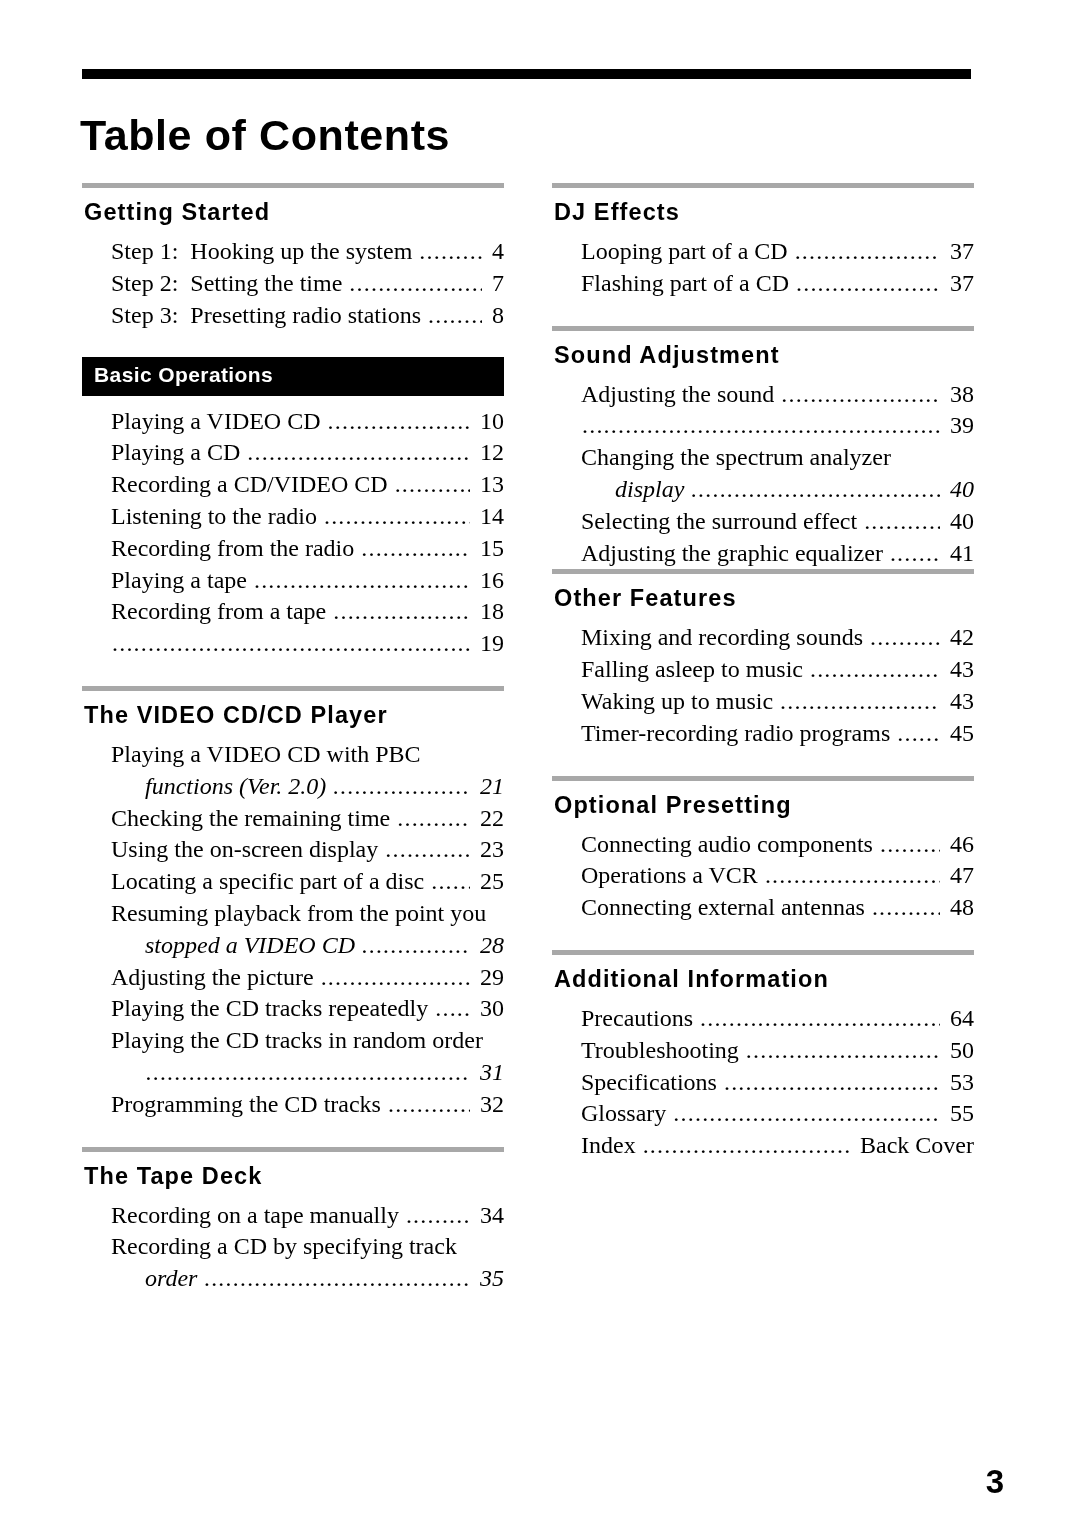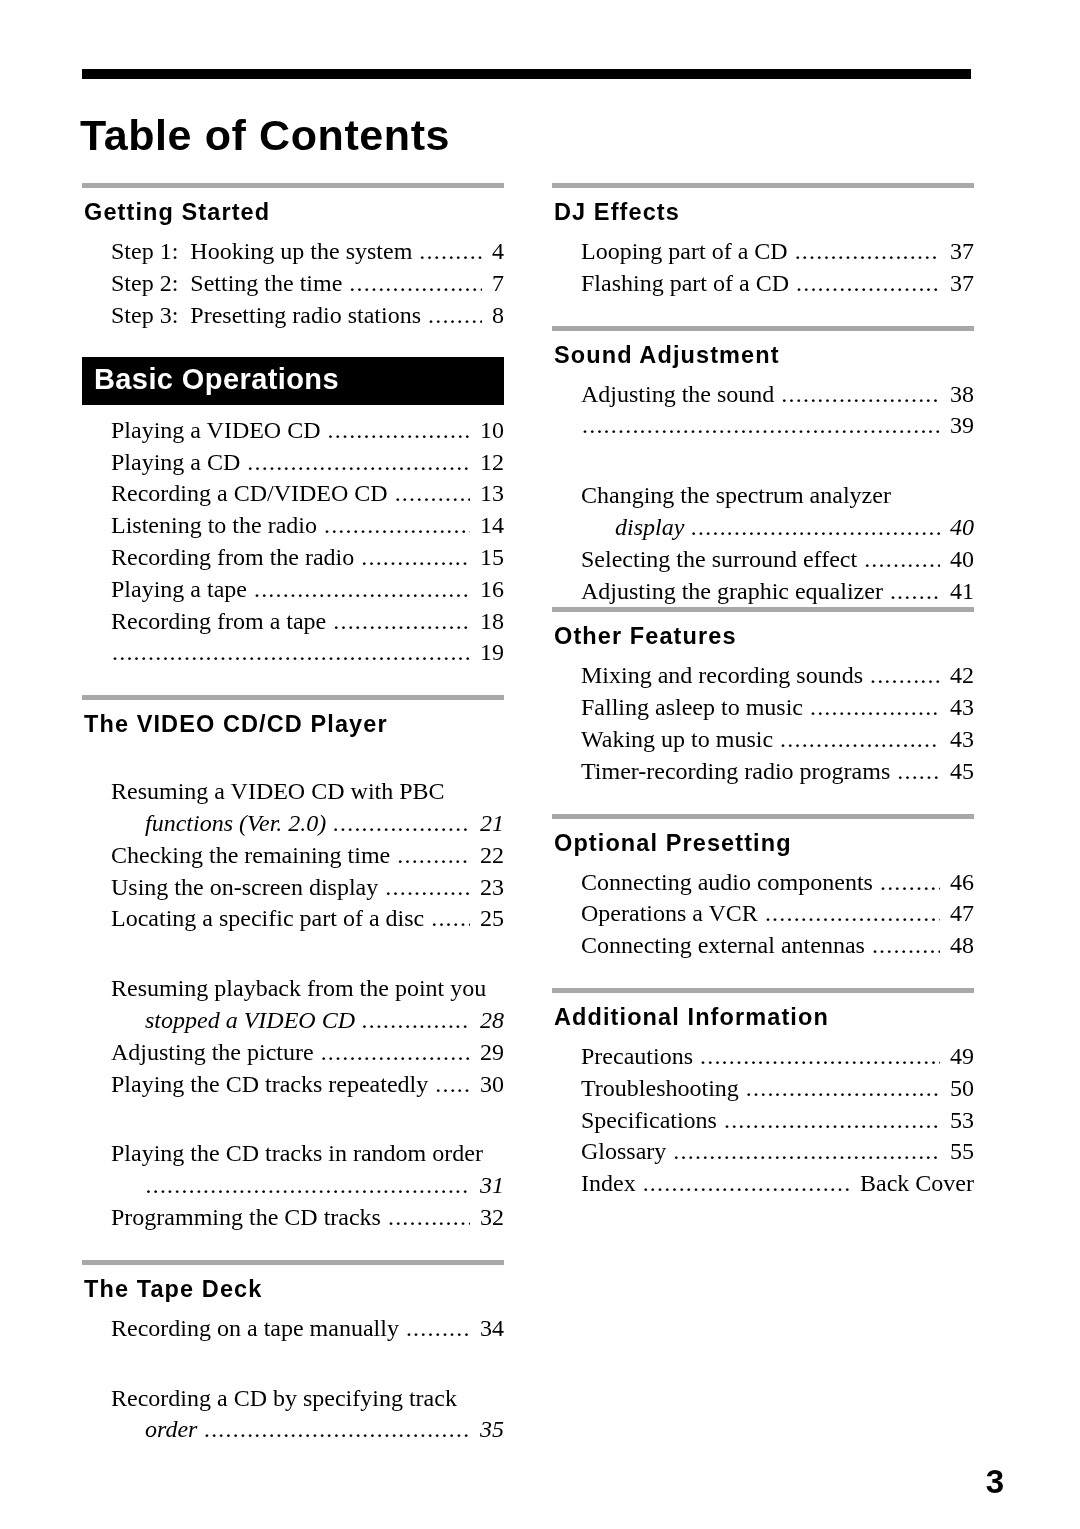--- a/index.html
+++ b/index.html
@@ -69,21 +69,21 @@
     line-height: 1.15;
     white-space: nowrap;
   }
 
   
   .sec-banner {
     background: #000;
     color: #fff;
     font-family: "Liberation Sans", "DejaVu Sans", sans-serif;
     font-weight: bold;
-    font-size: 29px;
+    font-size: 21px;
     letter-spacing: 0.4px;
     padding: 6px 0 8px 12px;
     line-height: 1.15;
     white-space: nowrap;
   }
 
   
   .entries {
     margin-top: 10px;
     padding-left: 29px;
@@ -116,21 +116,21 @@
     min-width: 10px;
   }
   .row .pg {
     flex: 0 0 auto;
     white-space: pre;
     text-align: right;
     padding-left: 3px;
   }
   
   .row.cont { padding-left: 34px; font-style: italic; }
-  .firstline { white-space: pre; margin-top: 38px; }
+  .firstline { white-space: pre; }
 
   
   .folio {
     position: absolute;
     right: 80px; bottom: 28px;
     font-family: "Liberation Sans", "DejaVu Sans", sans-serif;
     font-weight: bold;
     font-size: 33px;
     color: #000;
   }
@@ -229,21 +229,21 @@
               <span class="pg"> 19</span>
             </div>
           </div>
         </div>
       </div>
       <div class="section" style="margin-top: 26px;">
         <div class="sec-rule"></div>
         <div class="sec-head">The VIDEO CD/CD Player</div>
         <div class="entries">
           <div class="entry">
-            <div class="firstline">Resuming a VIDEO CD with PBC</div>
+            <div class="firstline">Playing a VIDEO CD with PBC</div>
             <div class="row cont">
               <span class="lbl">functions (Ver. 2.0) </span>
               <span class="dots">........................................................................................................................................................................................................</span>
               <span class="pg"> 21</span>
             </div>
           </div>
           <div class="entry">
             <div class="row">
               <span class="lbl">Checking the remaining time </span>
               <span class="dots">........................................................................................................................................................................................................</span>
@@ -449,21 +449,21 @@
         </div>
       </div>
       <div class="section" style="margin-top: 26px;">
         <div class="sec-rule"></div>
         <div class="sec-head">Additional Information</div>
         <div class="entries">
           <div class="entry">
             <div class="row">
               <span class="lbl">Precautions </span>
               <span class="dots">........................................................................................................................................................................................................</span>
-              <span class="pg"> 49</span>
+              <span class="pg"> 64</span>
             </div>
           </div>
           <div class="entry">
             <div class="row">
               <span class="lbl">Troubleshooting </span>
               <span class="dots">........................................................................................................................................................................................................</span>
               <span class="pg"> 50</span>
             </div>
           </div>
           <div class="entry">

